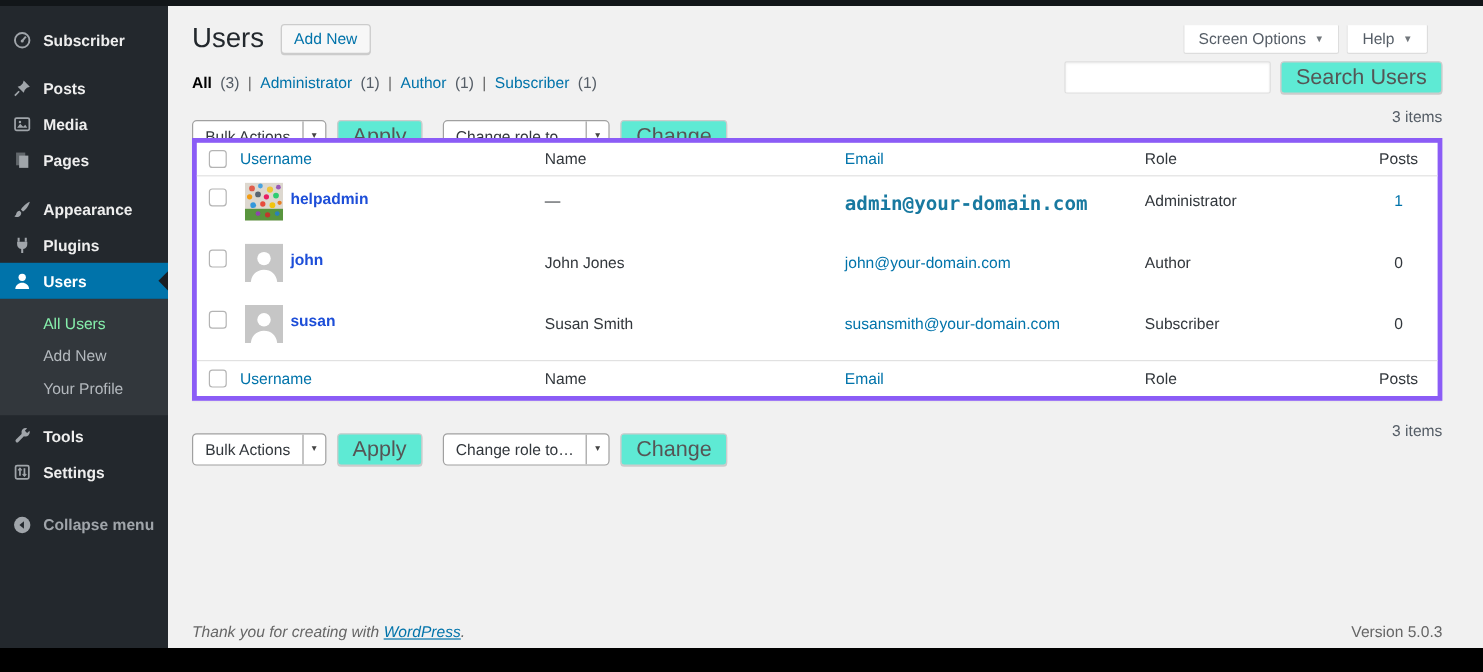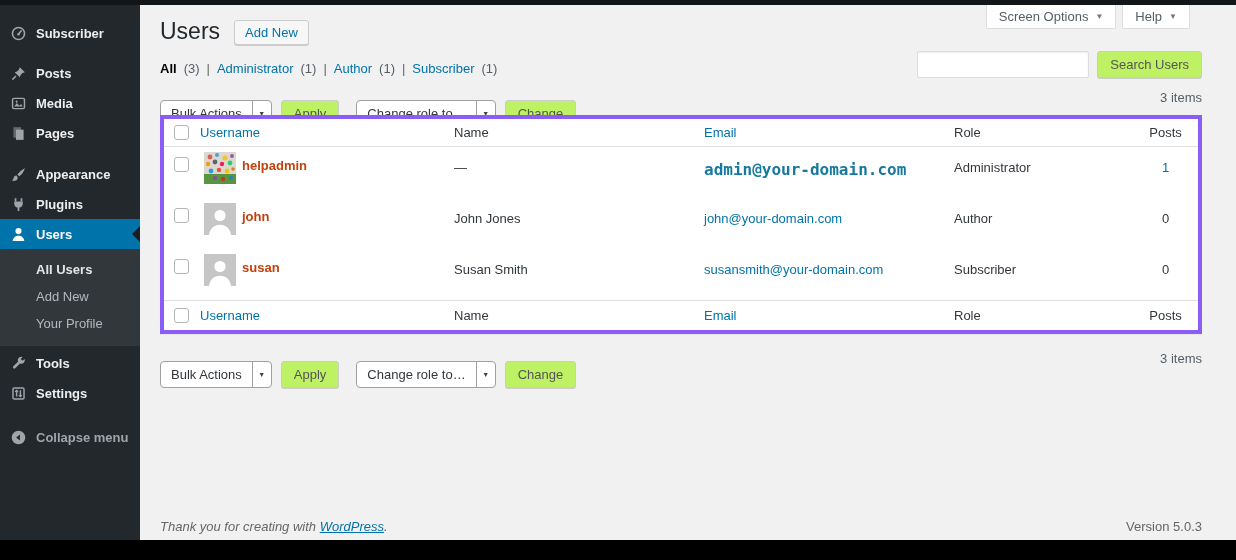--- a/index.html
+++ b/index.html
@@ -20,46 +20,46 @@
   .menu-item { display: flex; align-items: center; height: 30px; padding-left: 8px; gap: 8px; font-weight: 600; color: #eee; cursor: pointer; position: relative; }
   .menu-icon { width: 20px; height: 20px; color: #a0a5aa; flex: none; display: flex; align-items: center; justify-content: center; }
   .menu-icon svg { width: 17px; height: 17px; display: block; }
   .menu-item.active { background: #0073aa; color: #fff; }
   .menu-item.active .menu-icon { color: #fff; }
   .active-arrow { position: absolute; right: 0; top: 50%; margin-top: -8px; width: 0; height: 0;
     border: 8px solid transparent; border-left: none; border-right: 8px solid #191e23; }
   .g10 { height: 10px; } .g11 { height: 11px; } .g14 { height: 14px; } .g2 { height: 2px; }
   .submenu { background: #32373c; padding: 7px 0 9px; }
   .submenu-item { padding: 6px 0 6px 36px; color: #b4b9be; font-weight: 400; cursor: pointer; }
-  .submenu-item.current { color: #e5e5e5; font-weight: 700; }
+  .submenu-item.current { color: #86efac; font-weight: 400; }
   .collapse .menu-label { color: #a0a5aa; font-weight: 600; }
 
   
   .content { flex: 1; position: relative; display: flex; flex-direction: column; padding: 0 34px 0 20px; background: #f1f1f1; min-width: 0; }
-  .screen-meta { position: absolute; top: 0; right: 46px; display: flex; gap: 6px; z-index: 5; }
+  .screen-meta { position: absolute; top: 16px; right: 46px; display: flex; gap: 6px; z-index: 5; }
   .meta-tab { background: #fff; border: 1px solid #ddd; border-top: none; border-radius: 0 0 2px 2px;
     padding: 0 12px; height: 24px; display: flex; align-items: center; gap: 7px; color: #555d66; cursor: pointer; }
   .meta-caret { font-size: 8px; color: #72777c; }
 
   .title-row { display: flex; align-items: center; margin-top: 9px; height: 36px; flex: none; }
   h1.page-title { font-size: 23px; font-weight: 400; color: #23282d; line-height: 1.3; }
   .add-new-btn { margin-left: 14px; background: #f7f7f7; border: 1px solid #ccc; border-radius: 3px;
     color: #0073aa; padding: 4px 10px; font-size: 13px; cursor: pointer; box-shadow: 0 1px 0 #ccc; font-family: inherit; }
 
   .filter-row { display: flex; justify-content: space-between; align-items: flex-start; margin-top: 1px; flex: none; }
   .subsubsub { display: flex; align-items: center; gap: 7px; padding-top: 10px; white-space: nowrap; }
   .subsubsub a { color: #0073aa; text-decoration: none; cursor: pointer; }
   .subsubsub .current-filter { color: #000; font-weight: 700; text-decoration: none; }
   .subsubsub .count { color: #555d66; font-weight: 400; }
   .subsubsub .sep { color: #666; }
   .search-box { display: flex; align-items: center; gap: 8px; }
   .search-input { width: 172px; height: 27px; border: 1px solid #ddd; border-radius: 2px; background: #fff;
     box-shadow: inset 0 1px 2px rgba(0,0,0,.07); padding: 0 6px; font-family: inherit; font-size: 13px; }
-  .button { background: #bef264; border: 1px solid #ccc; border-radius: 3px; color: #555;
-    height: 27px; padding: 0 12px; font-size: 13px; cursor: pointer; box-shadow: 0 1px 0 #ccc; font-family: inherit; }
+  .button { background: #5eead4; border: 1px solid #ccc; border-radius: 3px; color: #555;
+    height: 27px; padding: 0 12px; font-size: 18px; cursor: pointer; box-shadow: 0 1px 0 #ccc; font-family: inherit; }
 
   .tablenav { display: flex; justify-content: space-between; align-items: center; margin-top: 5px; height: 28px; flex: none; }
   .tablenav.bottom { margin-top: 10px; }
   .bulk-controls { display: flex; align-items: center; gap: 9px; margin-top: 32px; }
   .fake-select { display: inline-flex; align-items: stretch; background: #fff; border: 1px solid #a0a0a0;
     border-radius: 4px; height: 27px; overflow: hidden; cursor: pointer; }
   .fake-select .sel-label { padding: 0 10px; display: flex; align-items: center; color: #32373c; }
   .fake-select .sel-arrow { width: 19px; border-left: 1px solid #a0a0a0; display: flex; align-items: center;
     justify-content: center; font-size: 7px; color: #444; }
   .gap-left { margin-left: 8px; }
@@ -76,21 +76,21 @@
   .c-user { flex: 0 0 254px; display: flex; align-items: center; }
   .tdata .c-user { align-items: flex-start; padding-top: 5px; }
   .c-name { flex: 0 0 250px; } .c-email { flex: 0 0 250px; } .c-role { flex: 0 0 193px; }
   .c-posts { flex: 1; text-align: center; padding-right: 14px; }
   .tdata .c-name, .tdata .c-email, .tdata .c-role, .tdata .c-posts { padding-top: 13px; }
   .cb { width: 15px; height: 15px; background: #fff; border: 1px solid #b4b4b4; border-radius: 3px; display: inline-block; cursor: pointer; flex: none; }
   .col-link { color: #0073aa; text-decoration: none; cursor: pointer; }
   .col-static { color: #32373c; }
   .avatar { width: 32px; height: 32px; flex: none; margin-left: 4px; margin-right: 6px; overflow: hidden; }
   .avatar svg { width: 32px; height: 32px; display: block; }
-  .username-link { color: #c2410c; font-weight: 700; text-decoration: none; cursor: pointer; margin-top: 6px; display: inline-block; }
+  .username-link { color: #1d4ed8; font-weight: 700; text-decoration: none; cursor: pointer; margin-top: 6px; display: inline-block; }
   .email-link { color: #0073aa; text-decoration: none; cursor: pointer; }
   .email-redacted { font-family: "DejaVu Sans Mono", monospace; font-weight: 700; font-size: 16px; color: #1879a0; }
   .posts-link { color: #0073aa; text-decoration: none; cursor: pointer; }
 
   
   .admin-footer { margin-top: auto; display: flex; justify-content: space-between; align-items: flex-end; padding-bottom: 6px; flex: none; }
   .thanks { font-style: italic; color: #666; }
   .thanks a { color: #0073aa; cursor: pointer; }
   .version { color: #666; }
 </style>

